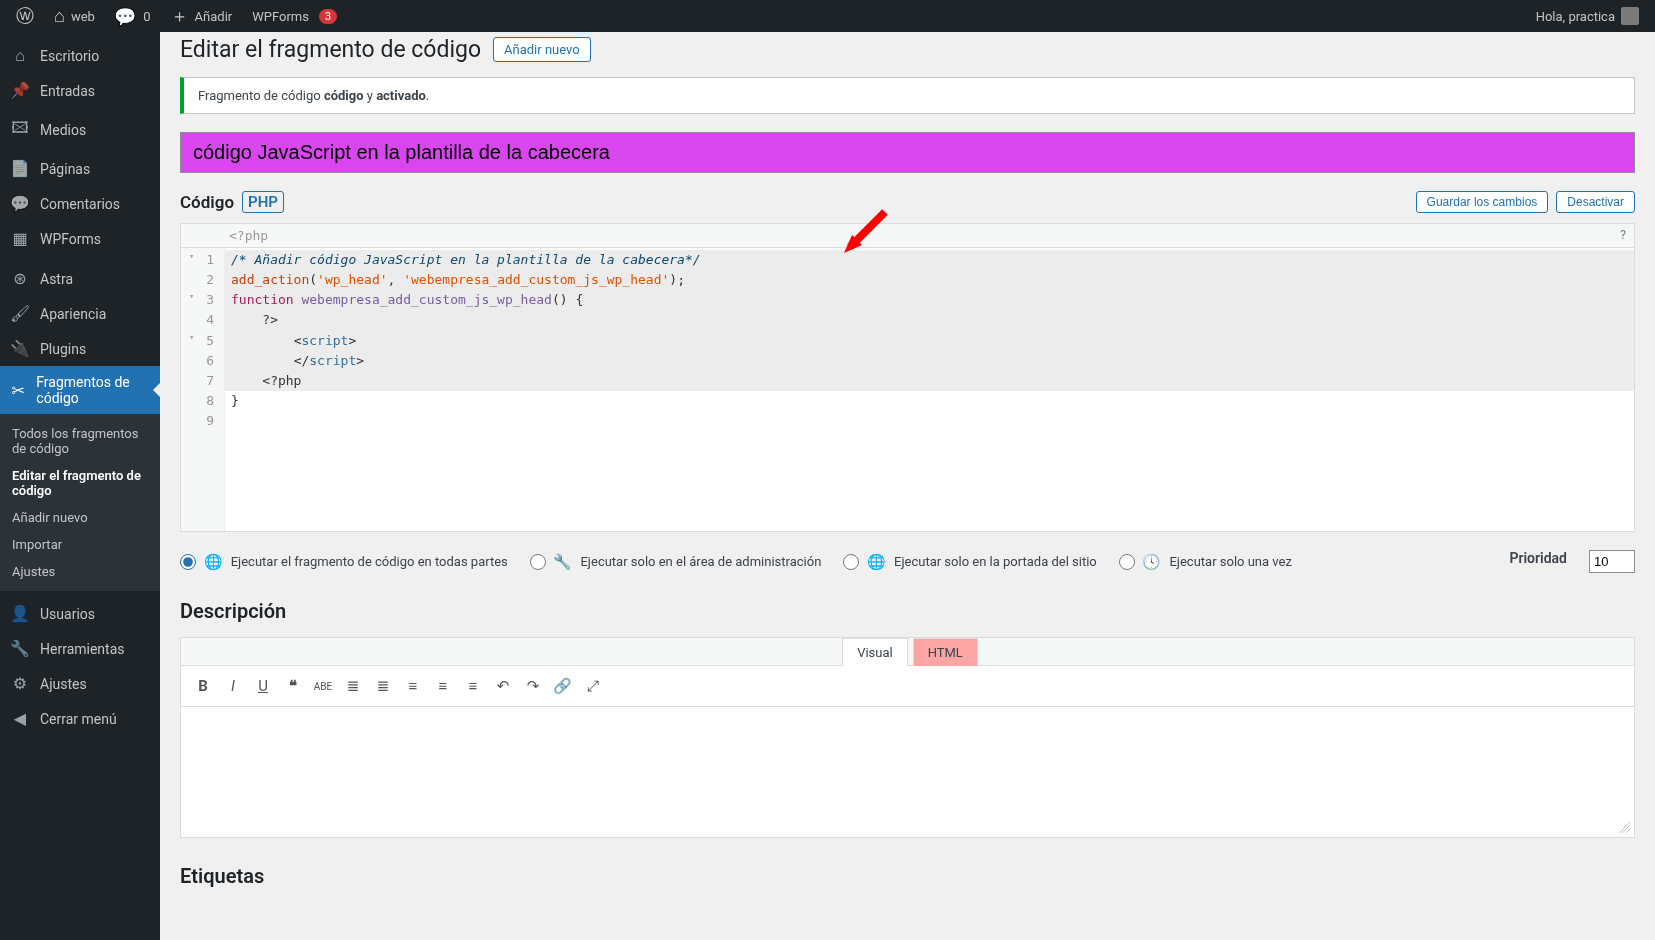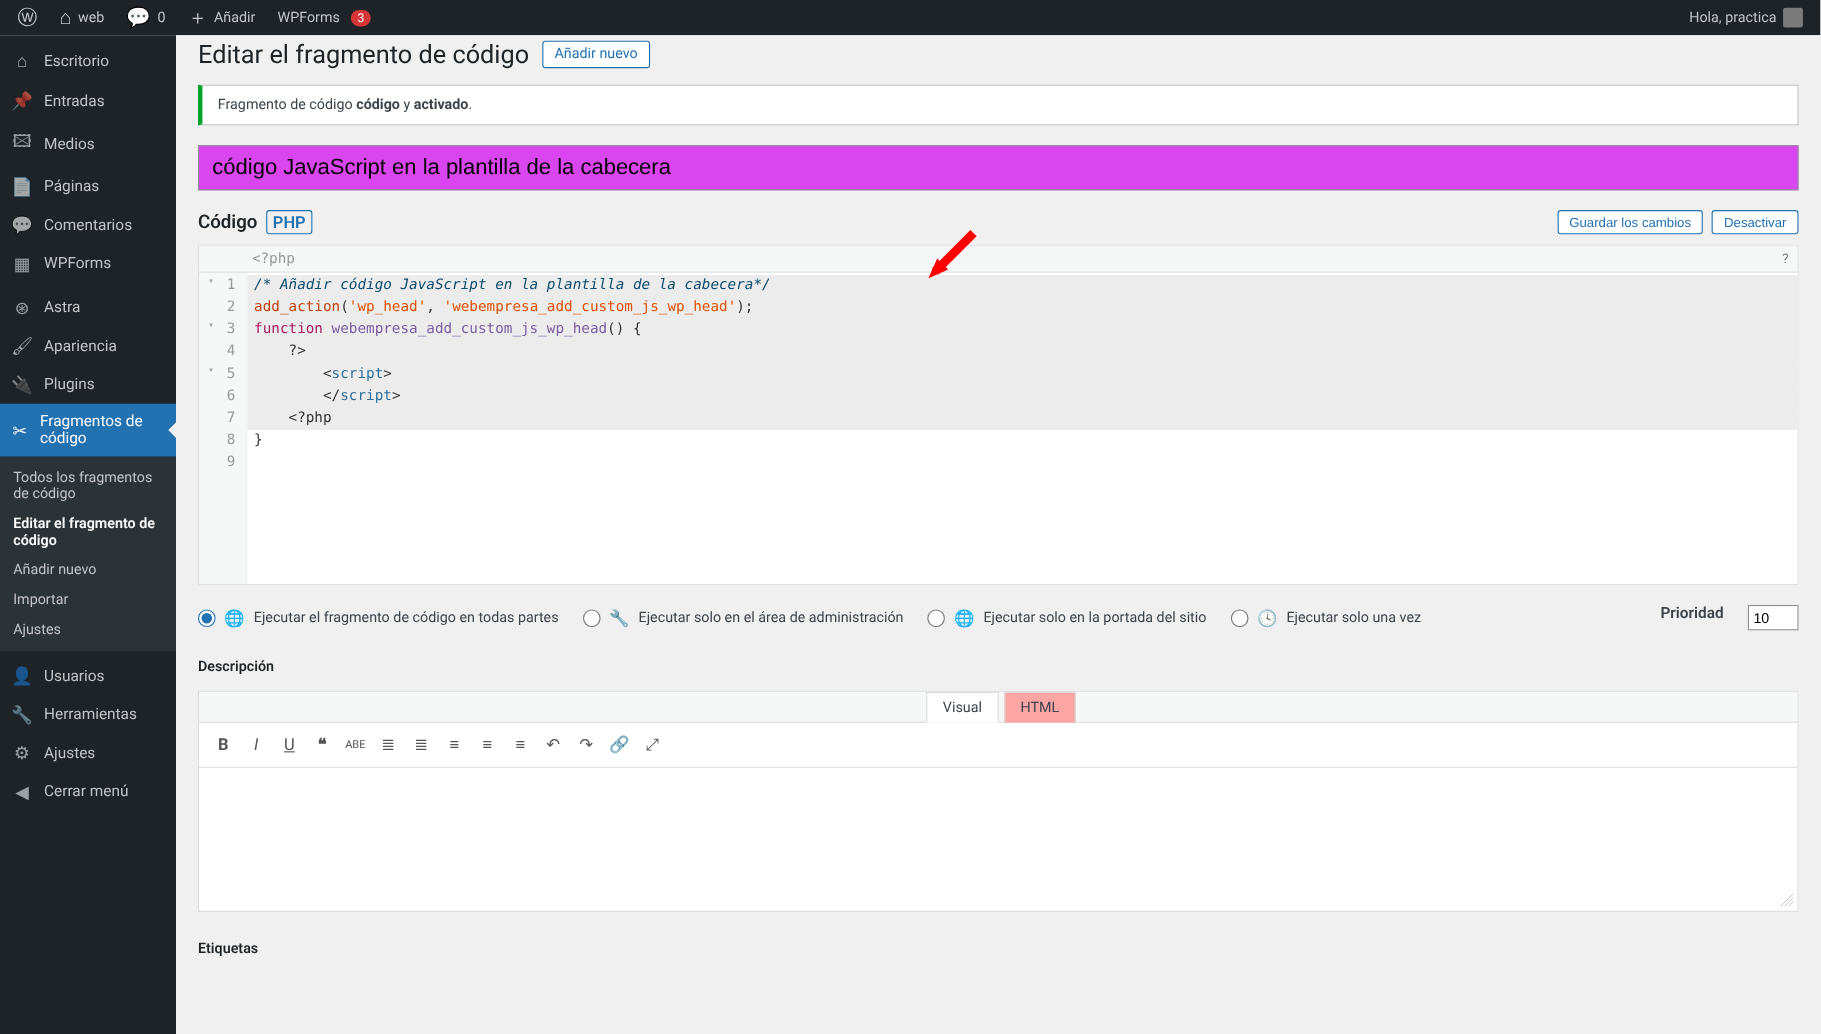--- a/index.html
+++ b/index.html
@@ -64,21 +64,21 @@
   .c-plain  { color: #333; }
   
   .run-row { display: flex; align-items: center; gap: 22px; margin: 18px 0; flex-wrap: wrap; }
   .run-opt { display: flex; align-items: center; gap: 8px; font-size: 13px; }
   .run-opt input[type=radio] { width: 16px; height: 16px; accent-color: #2271b1; }
   .run-icon { font-size: 15px; color: #444; }
   .priority { margin-left: auto; display: flex; align-items: flex-start; gap: 22px; }
   .priority label { font-weight: 600; font-size: 14px; }
   .priority input { width: 46px; border: 1px solid #8c8f94; padding: 3px 4px; text-align: left; font-size: 13px; }
   
-  .section-h { font-size: 13px; font-weight: 600; color: #1d2327; margin: 26px 0 14px; }
+  .section-h { font-size: 20px; font-weight: 600; color: #1d2327; margin: 26px 0 14px; }
   
   .desc-editor { border: 1px solid #dcdcde; background: #fff; }
   .desc-tabs { display: flex; justify-content: center; border-bottom: 1px solid #dcdcde; background: #f6f7f7; }
   .desc-tabs .tab { padding: 6px 14px; background: #fca5a5; border: 1px solid #dcdcde; border-bottom: none; margin: 0 0 -1px 5px; font-size: 13px; cursor: pointer; }
   .desc-tabs .tab.active { background: #fff; border-bottom-color: #fff; }
   .toolbar { display: flex; align-items: center; gap: 2px; padding: 6px 8px; border-bottom: 1px solid #dcdcde; }
   .tb { width: 28px; height: 28px; display: flex; align-items: center; justify-content: center; cursor: pointer; border-radius: 3px; color: #555; font-size: 15px; }
   .desc-body { min-height: 130px; position: relative; }
   .resize { position: absolute; bottom: 4px; right: 4px; width: 12px; height: 12px; background:
      linear-gradient(135deg, transparent 50%, #c3c4c7 50%, #c3c4c7 55%, transparent 55%,

